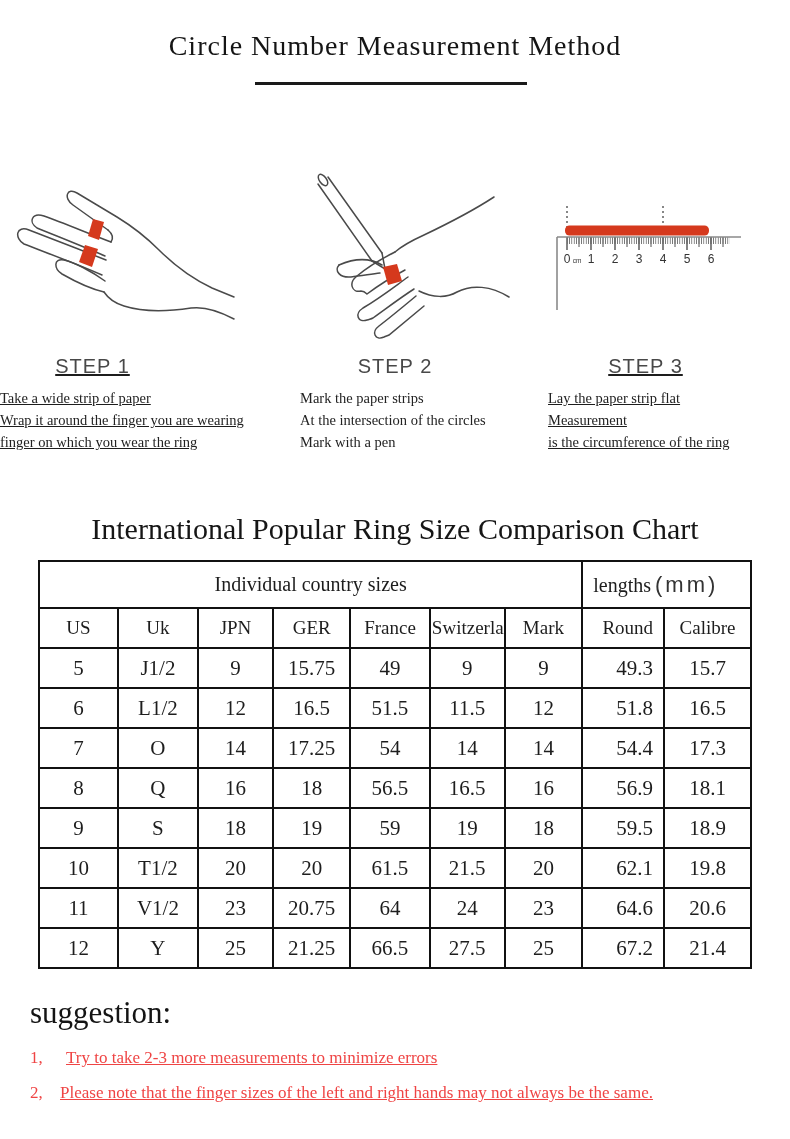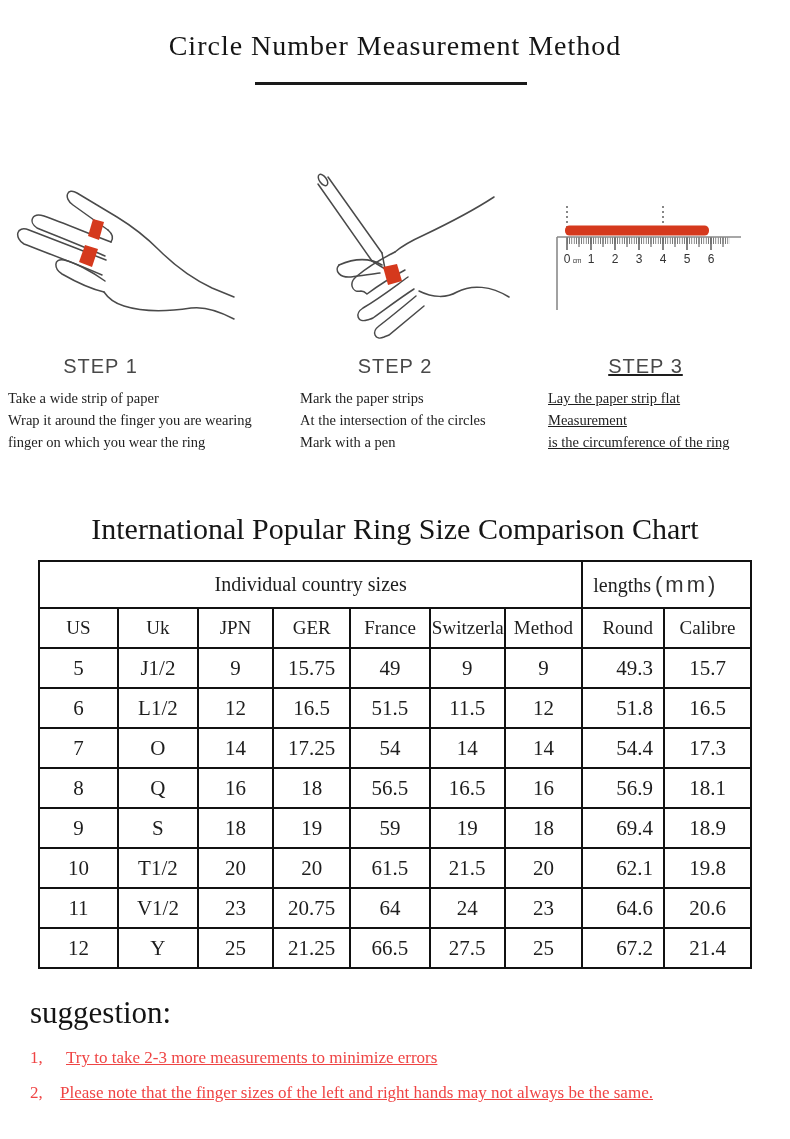--- a/index.html
+++ b/index.html
@@ -20,21 +20,21 @@
   .illus{position:absolute;}
   .illus svg{display:block;}
   .step-block{position:absolute;top:205px;}
   .step-heading{
     font-family:"Liberation Sans",sans-serif;font-size:20px;color:#484848;
     letter-spacing:1px;text-align:center;margin-bottom:9px;
   }
   .step-desc{
     font-size:14.5px;line-height:22px;color:#222;white-space:nowrap;
   }
-  #step1-block{left:8px;width:185px;}
+  #step1-block{left:0;width:185px;text-decoration:underline;}
   #step2-block{left:300px;width:190px;}
   #step3-block{left:548px;width:195px;text-decoration:underline;}
   
   .chart-title{
     position:absolute;top:512px;left:0;width:100%;text-align:center;
     font-size:30px;color:#161616;
   }
   
   .size-table{
     position:absolute;top:560px;left:38px;width:714px;
@@ -222,21 +222,21 @@
         <th colspan="7">Individual country sizes</th>
         <th colspan="2" class="lengths-cell"><span>lengths</span><span class="lengths-unit">(mm)</span></th>
       </tr>
       <tr class="col-row">
         <th class="c0">US</th>
         <th class="c1">Uk</th>
         <th class="c2">JPN</th>
         <th class="c3">GER</th>
         <th class="c4">France</th>
         <th class="c5 col-switzerland">Switzerland</th>
-        <th class="c6">Method</th>
+        <th class="c6">Mark</th>
         <th class="c7">Round</th>
         <th class="c8">Calibre</th>
       </tr>
     </thead>
     <tbody>
         <tr>
           <td class="c0">5</td>
           <td class="c1">J1/2</td>
           <td class="c2">9</td>
           <td class="c3">15.75</td>
@@ -280,21 +280,21 @@
           <td class="c8">18.1</td>
         </tr>
         <tr>
           <td class="c0">9</td>
           <td class="c1">S</td>
           <td class="c2">18</td>
           <td class="c3">19</td>
           <td class="c4">59</td>
           <td class="c5">19</td>
           <td class="c6">18</td>
-          <td class="c7">69.4</td>
+          <td class="c7">59.5</td>
           <td class="c8">18.9</td>
         </tr>
         <tr>
           <td class="c0">10</td>
           <td class="c1">T1/2</td>
           <td class="c2">20</td>
           <td class="c3">20</td>
           <td class="c4">61.5</td>
           <td class="c5">21.5</td>
           <td class="c6">20</td>

